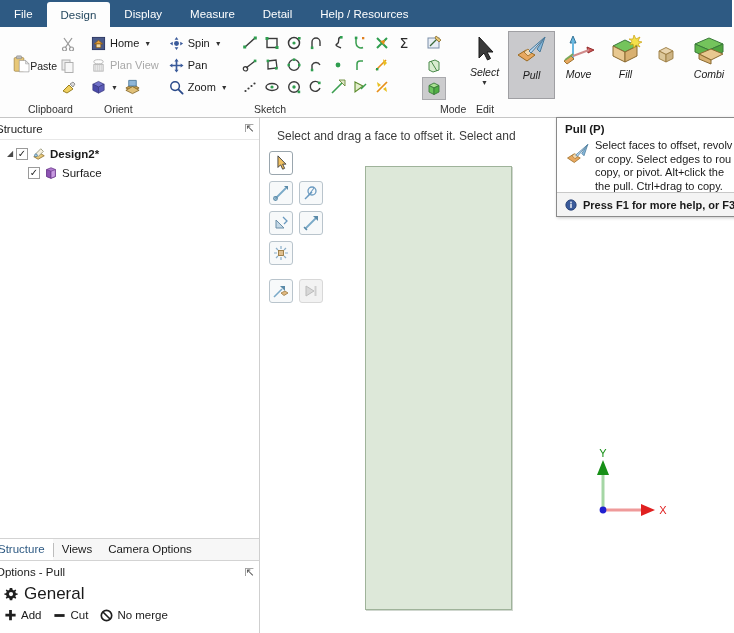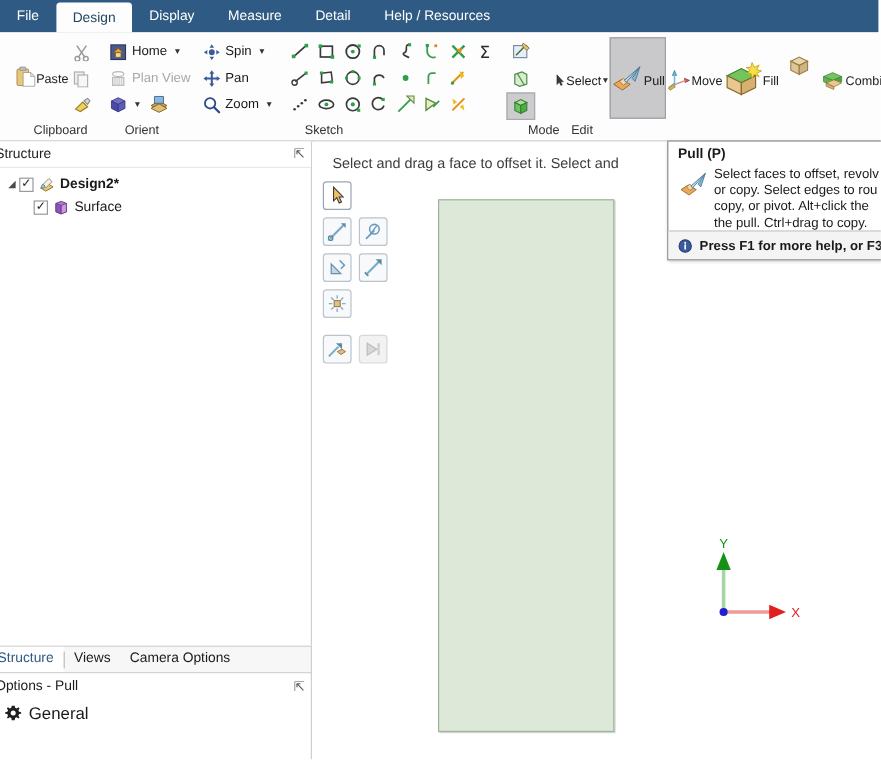--- a/index.html
+++ b/index.html
@@ -72,23 +72,24 @@
   .sicon { display: flex; align-items: center; justify-content: center; cursor: default; }
 
   
   .mode-col { display: flex; flex-direction: column; align-items: center; gap: 0px; padding-top: 1px; }
   .mode-btn { width: 24px; height: 23px; display: flex; align-items: center; justify-content: center; cursor: default; }
   .mode-btn.sel { background: #ccccce; border: 1px solid #a9a9ad; }
 
   
   .edit-row { display: flex; align-items: flex-start; padding-top: 1px; }
   .ebtn {
-    width: 47px; height: 68px; display: flex; flex-direction: row;
+    width: 47px; height: 68px; display: flex; flex-direction: column;
     align-items: center; justify-content: flex-start; padding-top: 3px;
     cursor: default;
+    font-style: italic;
   }
   .ebtn.sel { background: #c9c9cc; border: 1px solid #9f9fa3; }
   .ebtn .lbl { font-size: 10.5px; margin-top: 2px; }
   .ebtn .dncaret { font-size: 7px; margin-top: 1px; color: #333; }
   .ebtn-sm { width: 34px; height: 52px; display:flex; align-items:flex-start; justify-content:center; padding-top: 14px; cursor: default;}
 
   
   .structpanel {
     position: absolute; left: 0; top: 118px; width: 260px; height: 420px;
     background: #ffffff; border-right: 1px solid #cfcfcf;
@@ -130,21 +131,21 @@
 
   
   .optpanel {
     position: absolute; left: 0; top: 560px; width: 260px; height: 73px;
     background: #ffffff; border-top: 1px solid #d3d3d3; border-right: 1px solid #cfcfcf;
   }
   .opthead {
     height: 22px; display: flex; align-items: center; justify-content: space-between;
     font-size: 11.5px; padding-right: 5px;
   }
-  .optsection { display: flex; align-items: center; height: 22px; font-size: 14px; }
+  .optsection { display: flex; align-items: center; height: 22px; font-size: 17px; }
   .optsection .gear { margin-right: 6px; margin-left: 4px; }
   .optrow { display: flex; align-items: center; height: 20px; font-size: 11.5px; padding-left: 4px; gap: 4px; }
   .optitem { display: flex; align-items: center; gap: 4px; padding-right: 8px; cursor: default; }
 
   
   .viewport {
     position: absolute; left: 261px; top: 118px; width: 473px; height: 515px;
     background: #ffffff; overflow: hidden;
   }
   .vp-status {
@@ -600,20 +601,41 @@
       <div style="margin-left:-4px;">Options - Pull</div>
       <div class="pin">⇱</div>
     </div>
     <div class="optsection">
       <svg class="gear" width="14" height="14" viewBox="0 0 16 16">
         <path d="M8 1.2 L9.4 1.2 L9.8 3.2 L11.3 3.9 L13 2.8 L14 3.8 L12.9 5.5 L13.6 7 L15.6 7.4 L15.6 8.8 L13.6 9.2 L12.9 10.7 L14 12.4 L13 13.4 L11.3 12.3 L9.8 13 L9.4 15 L8 15 L6.6 15 L6.2 13 L4.7 12.3 L3 13.4 L2 12.4 L3.1 10.7 L2.4 9.2 L0.4 8.8 L0.4 7.4 L2.4 7 L3.1 5.5 L2 3.8 L3 2.8 L4.7 3.9 L6.2 3.2 L6.6 1.2 z" fill="#1f1f1f"></path>
         <circle cx="8" cy="8.1" r="2.4" fill="#ffffff"></circle>
       </svg>
       <span>General</span>
     </div>
+    <div class="optrow">
+      <div class="optitem">
+        <svg width="13" height="13" viewBox="0 0 14 14">
+          <path d="M5.5 1 h3 v4 h4 v3 h-4 v4 h-3 v-4 h-4 v-3 h4 z" fill="#1f1f1f"></path>
+        </svg>
+        <span>Add</span>
+      </div>
+      <div class="optitem">
+        <svg width="13" height="13" viewBox="0 0 14 14">
+          <rect x="1.5" y="5.5" width="11" height="3" fill="#1f1f1f"></rect>
+        </svg>
+        <span>Cut</span>
+      </div>
+      <div class="optitem">
+        <svg width="13" height="13" viewBox="0 0 14 14">
+          <circle cx="7" cy="7" r="5.6" fill="none" stroke="#1f1f1f" stroke-width="1.8"></circle>
+          <path d="M3.2 3.2 L10.8 10.8" stroke="#1f1f1f" stroke-width="1.8"></path>
+        </svg>
+        <span>No merge</span>
+      </div>
+    </div>
   </div>
 
   <div class="viewport">
     <div class="vp-status">Select and drag a face to offset it. Select and</div>
 
     <div class="minitool">
       <div class="mtrow">
         <div class="mtbtn sel">
           <svg width="15" height="16" viewBox="0 0 16 18">
             <path d="M4 1 L4 14 L7 11 L9.3 16 L11.5 15 L9.3 10.3 L13 10.3 z" fill="#f0c060" stroke="#3a3a3a" stroke-width="1"></path>

